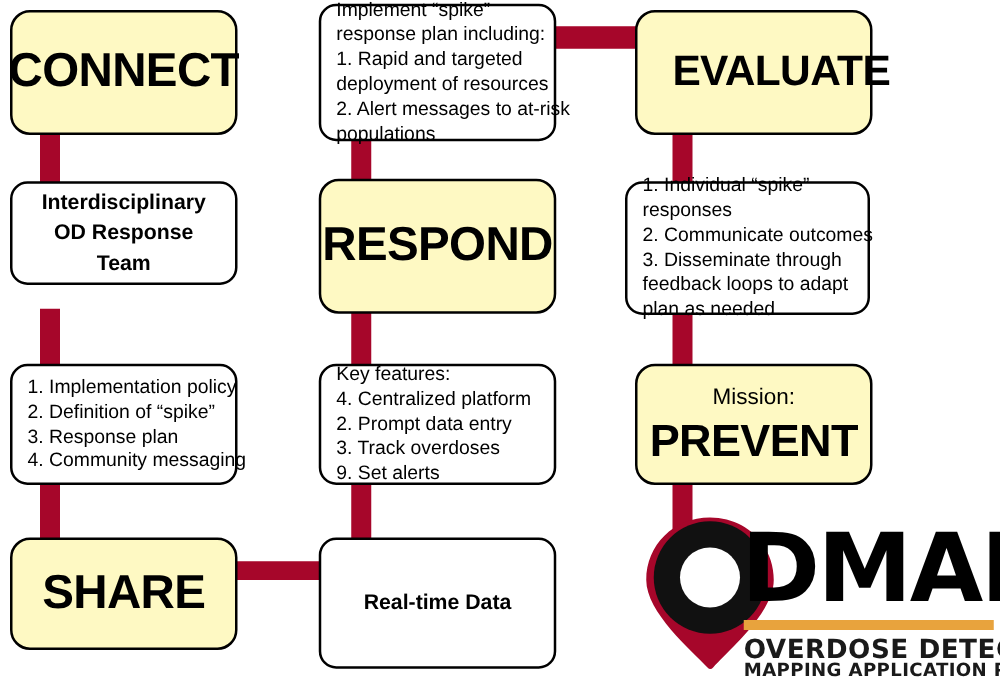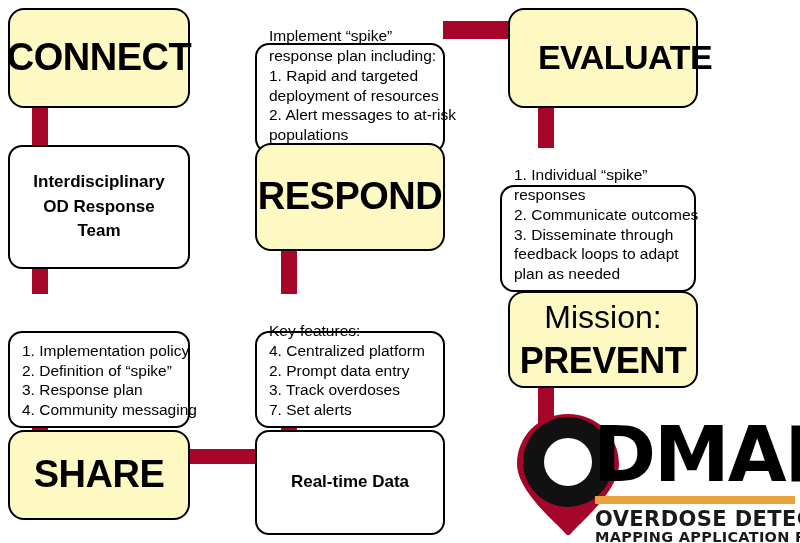--- a/index.html
+++ b/index.html
@@ -56,21 +56,21 @@
   }
   .headline.sm { font-size: 34px; padding-left: 44px; }
 
   
   .mission {
     align-items: center;
     justify-content: center;
     text-align: center;
   }
   .mission .m-label {
-    font-size: 32px;
+    font-size: 18px;
     font-weight: normal;
     line-height: 1.15;
     margin-bottom: 6px;
   }
   .mission .m-word {
     font-size: 36px;
     font-weight: bold;
     letter-spacing: -0.5px;
     line-height: 1.05;
   }
@@ -82,27 +82,26 @@
     text-align: center;
     font-size: 17px;
     font-weight: bold;
     line-height: 1.45;
     padding: 4px 10px;
   }
 
   
   .listbox {
     align-items: stretch;
-    justify-content: flex-end;
+    justify-content: center;
     padding: 6px 10px 6px 12px;
     font-size: 15.5px;
     font-weight: normal;
     line-height: 1.28;
     text-align: left;
-    margin-top: 40px;
   }
   .listbox .ln { display: block; white-space: nowrap; }
 
   
   #odmap-logo {
     position: absolute;
     z-index: 3;
   }
   .logo-pin { position: absolute; }
   .logo-word {
@@ -142,21 +141,21 @@
   <div class="conn" style="left:443px; top:21px; width:78px; height:18px;"></div>
 
   <div class="conn" style="left:538px; top:104px; width:16px; height:44px;"></div>
   <div class="conn" style="left:538px; top:247px; width:16px; height:47px;"></div>
   <div class="conn" style="left:538px; top:385px; width:16px; height:60px;"></div>
 
   <div class="box yellow headline" style="left:8px; top:8px; width:182px; height:100px;">
     <span>CONNECT</span>
   </div>
 
-  <div class="box centered" style="left:8px; top:145px; width:182px; height:124px;">
+  <div class="box centered" style="left:8px; top:145px; width:182px; height:83px;">
     <span>Interdisciplinary OD Response Team</span>
   </div>
 
   <div class="box listbox" style="left:8px; top:291px; width:182px; height:97px;">
     <span class="ln">1. Implementation policy</span>
     <span class="ln">2. Definition of “spike”</span>
     <span class="ln">3. Response plan</span>
     <span class="ln">4. Community messaging</span>
   </div>
 
@@ -175,21 +174,21 @@
 
   <div class="box yellow headline" style="left:255px; top:143px; width:190px; height:108px;">
     <span>RESPOND</span>
   </div>
 
   <div class="box listbox" style="left:255px; top:291px; width:190px; height:97px;">
     <span class="ln">Key features:</span>
     <span class="ln">4. Centralized platform</span>
     <span class="ln">2. Prompt data entry</span>
     <span class="ln">3. Track overdoses</span>
-    <span class="ln">7. Set alerts</span>
+    <span class="ln">9. Set alerts</span>
   </div>
 
   <div class="box centered" style="left:255px; top:430px; width:190px; height:105px;">
     <span>Real-time Data</span>
   </div>
 
   <div class="box yellow headline sm" style="left:508px; top:8px; width:190px; height:100px;">
     <span>EVALUATE</span>
   </div>
 

